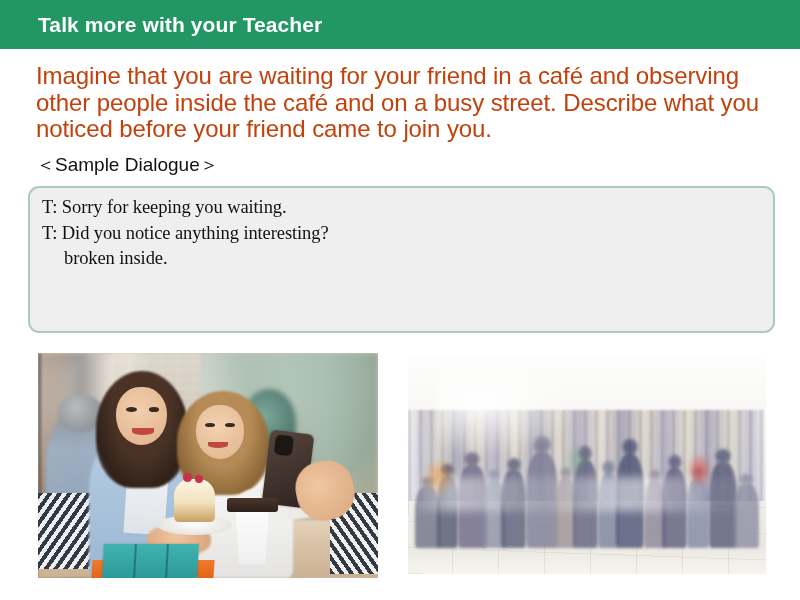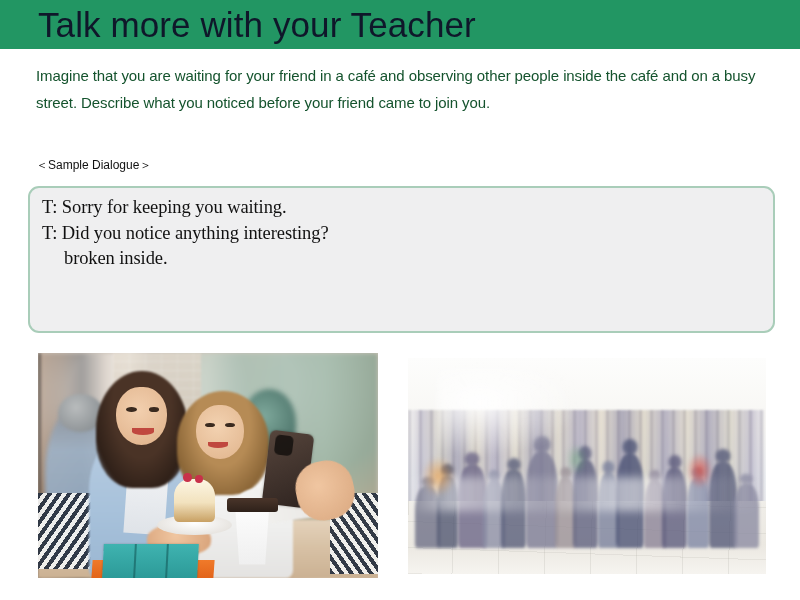--- a/index.html
+++ b/index.html
@@ -22,46 +22,46 @@
     left: 0;
     top: 0;
     width: 800px;
     height: 49px;
     background: #229663;
   }
   .header-title {
     position: absolute;
     left: 38px;
     top: 9px;
-    font-size: 35px;
+    font-size: 21px;
     line-height: 32px;
-    color: #0f172a;
-    font-weight: 400;
+    color: #ffffff;
+    font-weight: 700;
     letter-spacing: 0.1px;
     white-space: nowrap;
   }
 
   
   .intro {
     position: absolute;
     left: 36px;
     top: 63px;
     width: 728px;
-    font-size: 15px;
+    font-size: 24px;
     line-height: 26.5px;
-    color: #14532d;
+    color: #c2410c;
     letter-spacing: -0.1px;
   }
 
   
   .sample-label {
     position: absolute;
     left: 36px;
     top: 153px;
-    font-size: 12px;
+    font-size: 19px;
     line-height: 24px;
     color: #111111;
     white-space: nowrap;
   }
 
   
   .dialogue-box {
     position: absolute;
     left: 28px;
     top: 186px;

